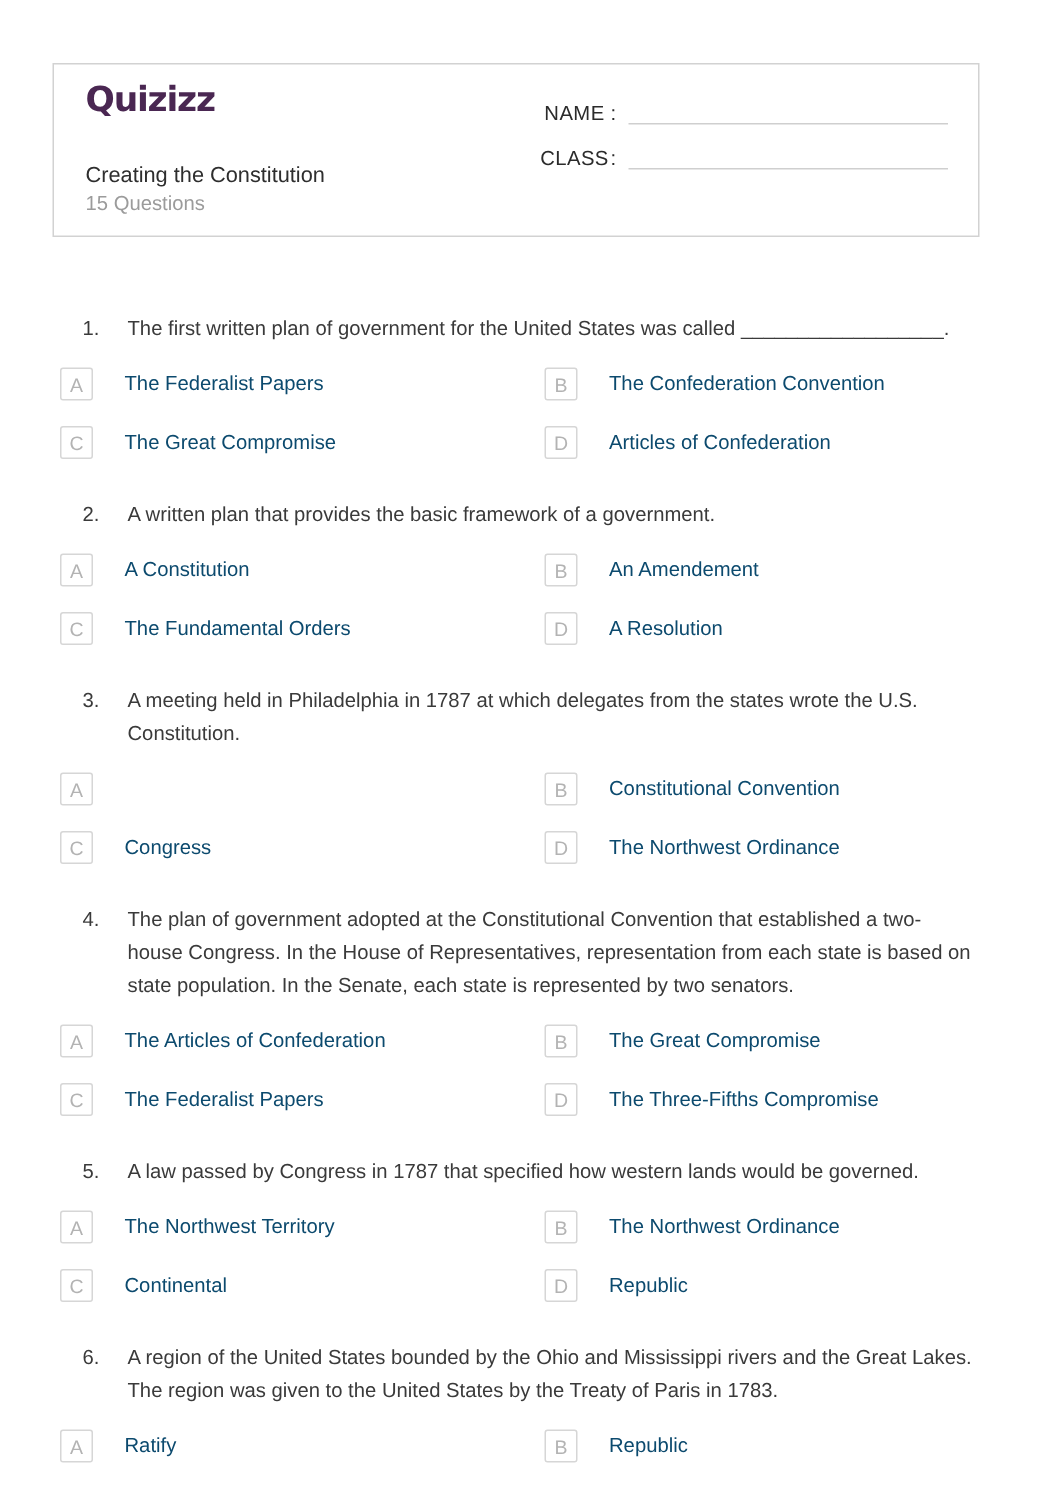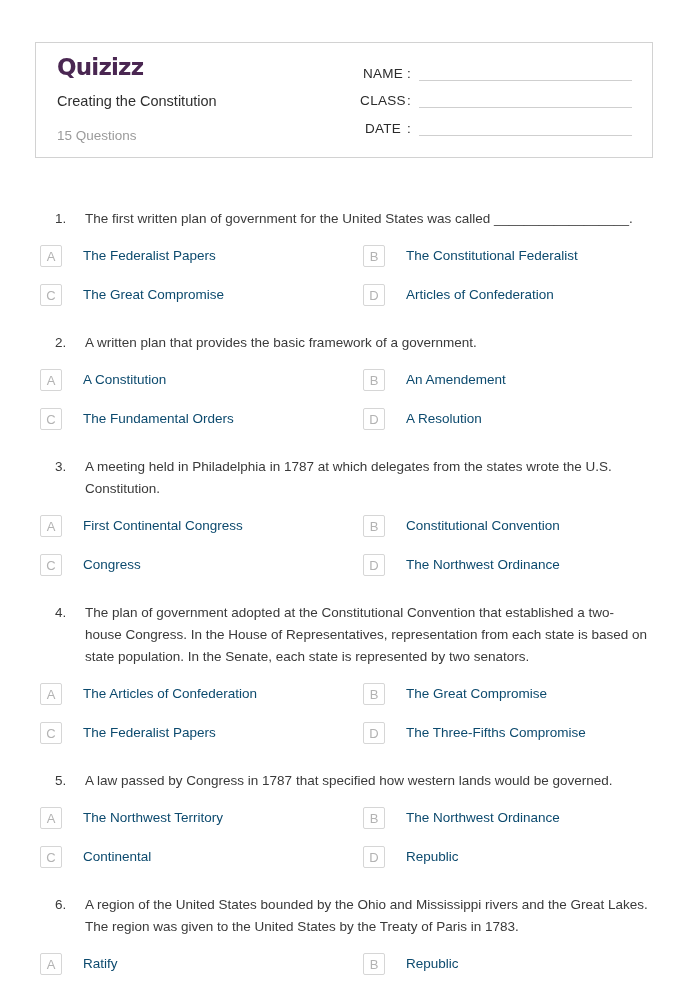--- a/index.html
+++ b/index.html
@@ -47,21 +47,21 @@
   }
   .quiz-title {
     font-size: 14.5px;
     color: #2e2e2e;
     line-height: 18px;
   }
   .quiz-subtitle {
     font-size: 13.5px;
     color: #9b9b9b;
     line-height: 17px;
-    margin-top: 17px;
+    margin-top: 1px;
   }
   .header-right {
     width: 273px;
     display: flex;
     flex-direction: column;
     padding-top: 7px;
   }
   .field-row {
     display: flex;
     align-items: flex-end;
@@ -167,44 +167,39 @@
     <span class="field-colon"></span>
     <span class="field-line"></span>
   </div>
 
   <div class="field-row">
     <span class="field-label">CLASS</span>
     <span class="field-colon"></span>
     <span class="field-line"></span>
   </div>
 
-  <div class="field-row">
-    <span class="field-label">DATE</span>
-    <span class="field-colon"></span>
-    <span class="field-line"></span>
-  </div>
 </div>
   </div>
 
   <div class="questions" id="qlist">
   <div class="question">
     <div class="q-head">
       <div class="q-num">1.</div>
       <div class="q-text">The first written plan of government for the United States was called __________________.</div>
     </div>
     <div class="q-opts">
           <div class="opt-row">
   <div class="opt">
     <span class="opt-box">A</span>
     <span class="opt-label">The Federalist Papers</span>
   </div>
 
   <div class="opt">
     <span class="opt-box">B</span>
-    <span class="opt-label">The Constitutional Federalist</span>
+    <span class="opt-label">The Confederation Convention</span>
   </div>
 </div>
           <div class="opt-row">
   <div class="opt">
     <span class="opt-box">C</span>
     <span class="opt-label">The Great Compromise</span>
   </div>
 
   <div class="opt">
     <span class="opt-box">D</span>
@@ -247,21 +242,20 @@
 
   <div class="question">
     <div class="q-head">
       <div class="q-num">3.</div>
       <div class="q-text">A meeting held in Philadelphia in 1787 at which delegates from the states wrote the U.S. Constitution.</div>
     </div>
     <div class="q-opts">
           <div class="opt-row">
   <div class="opt">
     <span class="opt-box">A</span>
-    <span class="opt-label">First Continental Congress</span>
   </div>
 
   <div class="opt">
     <span class="opt-box">B</span>
     <span class="opt-label">Constitutional Convention</span>
   </div>
 </div>
           <div class="opt-row">
   <div class="opt">
     <span class="opt-box">C</span>

